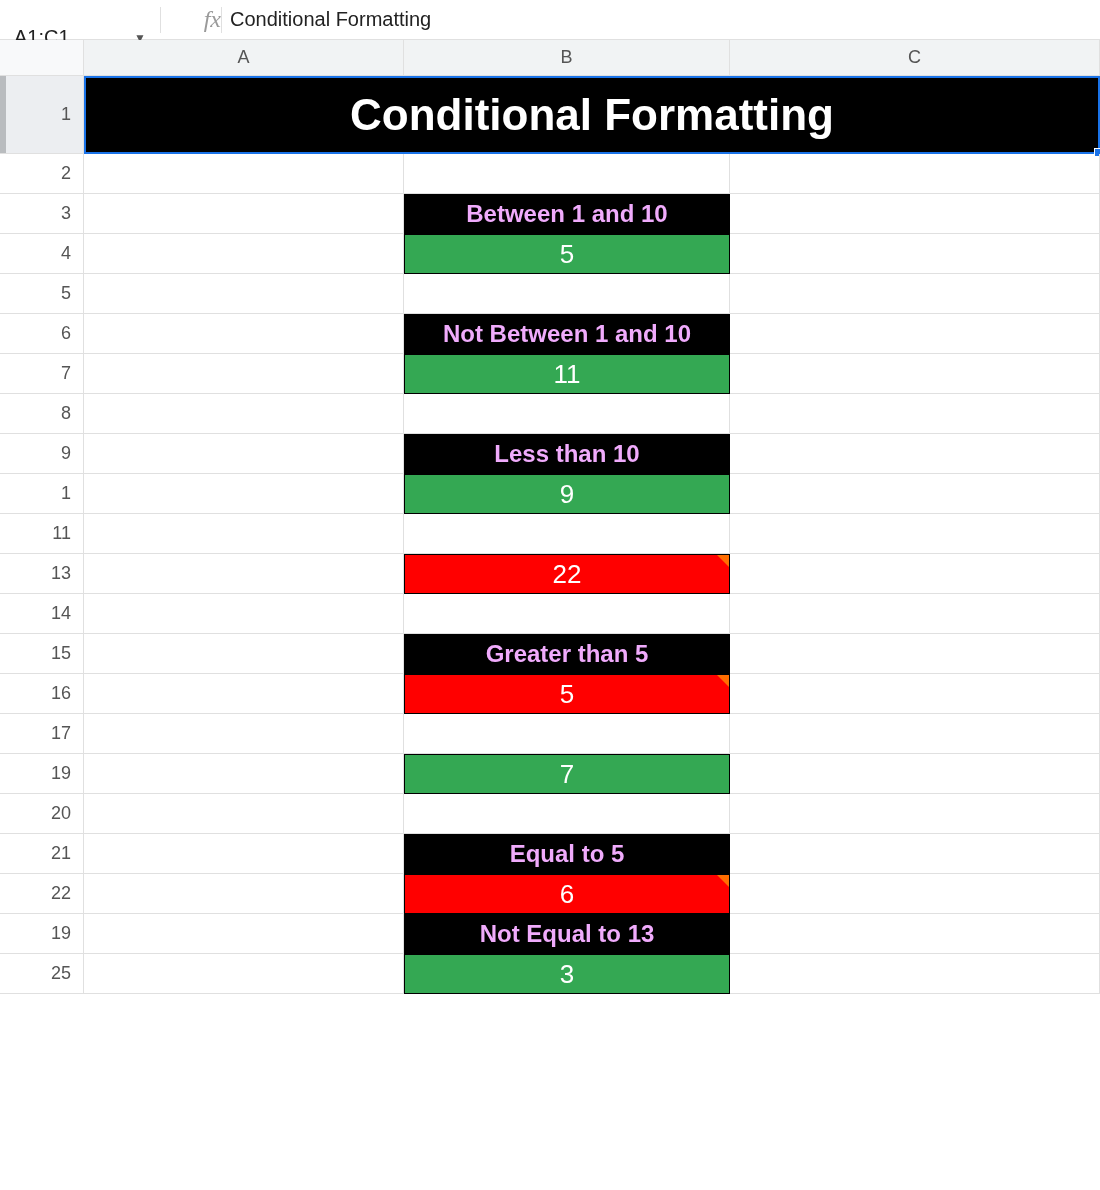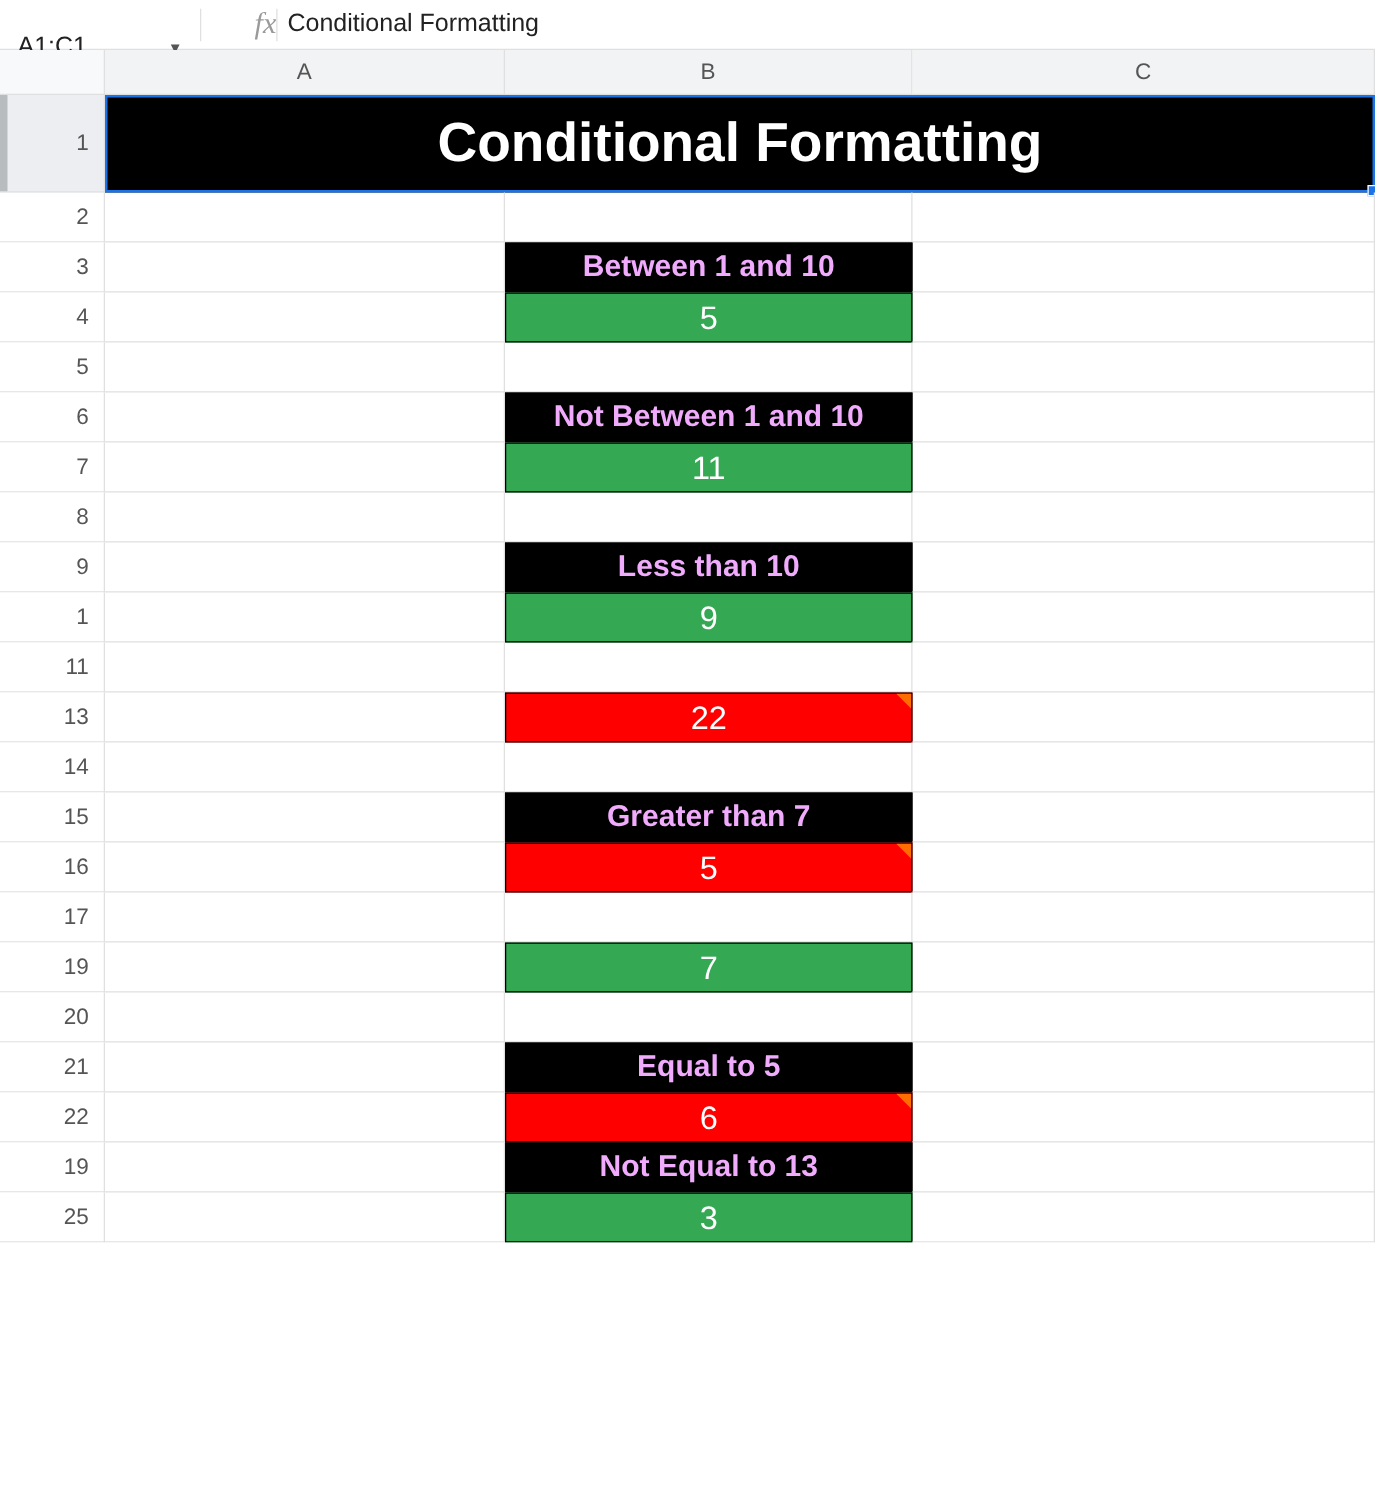--- a/index.html
+++ b/index.html
@@ -187,21 +187,21 @@
     <div class="row-h">14</div>
     <div class="cell A"></div>
     <div class="cell B"></div>
     <div class="cell C"></div>
   </div>
 
   <div class="row">
     <div class="row-h">15</div>
     <div class="cell A"></div>
     <div class="cell B blk">
-        <span>Greater than 7</span>
+        <span>Greater than 5</span>
       </div>
     <div class="cell C"></div>
   </div>
   <div class="row">
     <div class="row-h">16</div>
     <div class="cell A"></div>
     <div class="cell B red">
       <span>5</span>
       <div class="note-tri"></div>
     </div>

